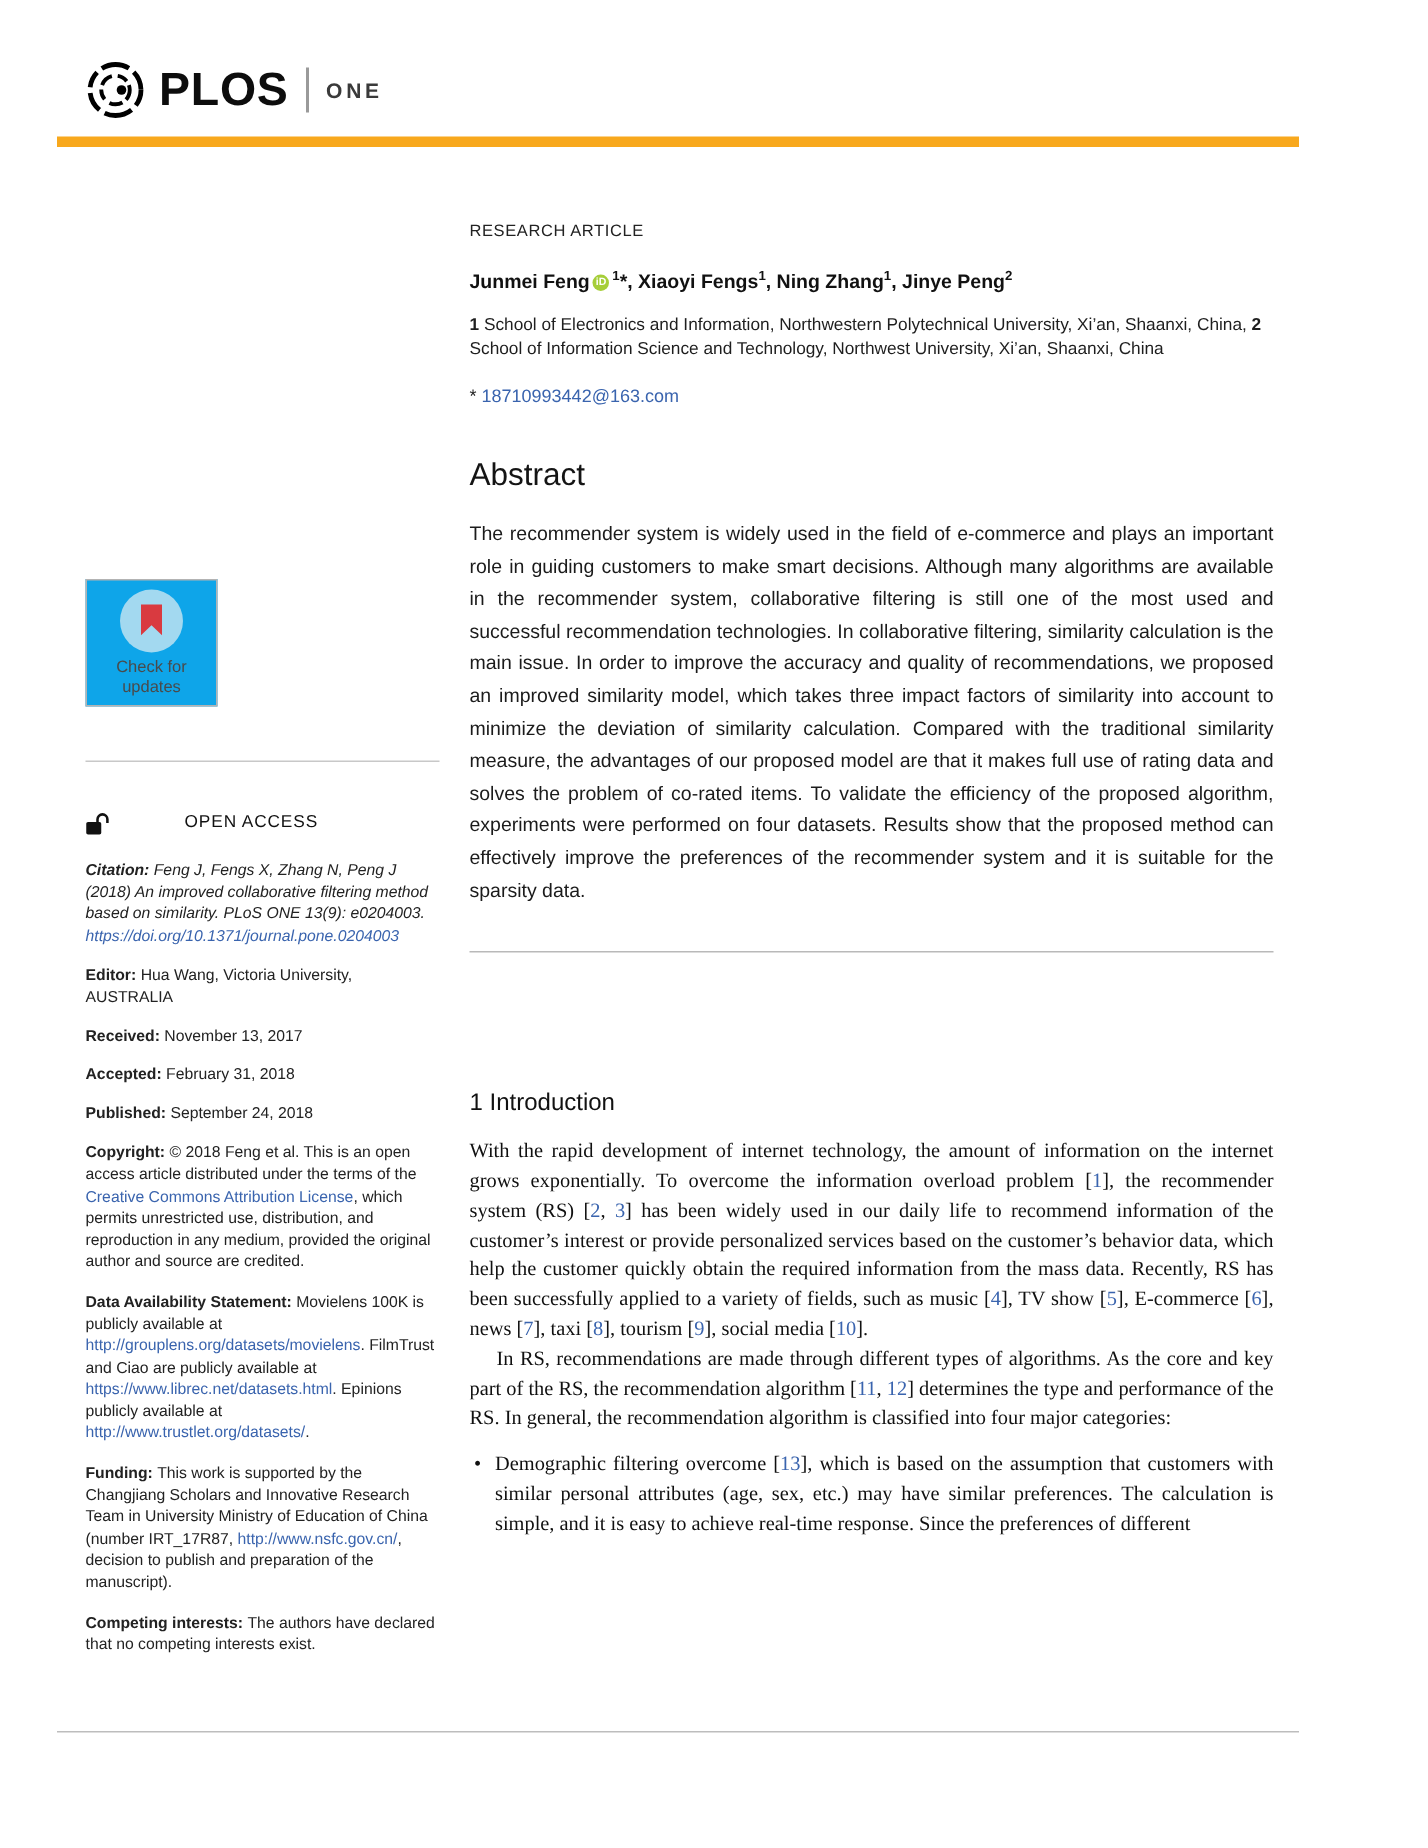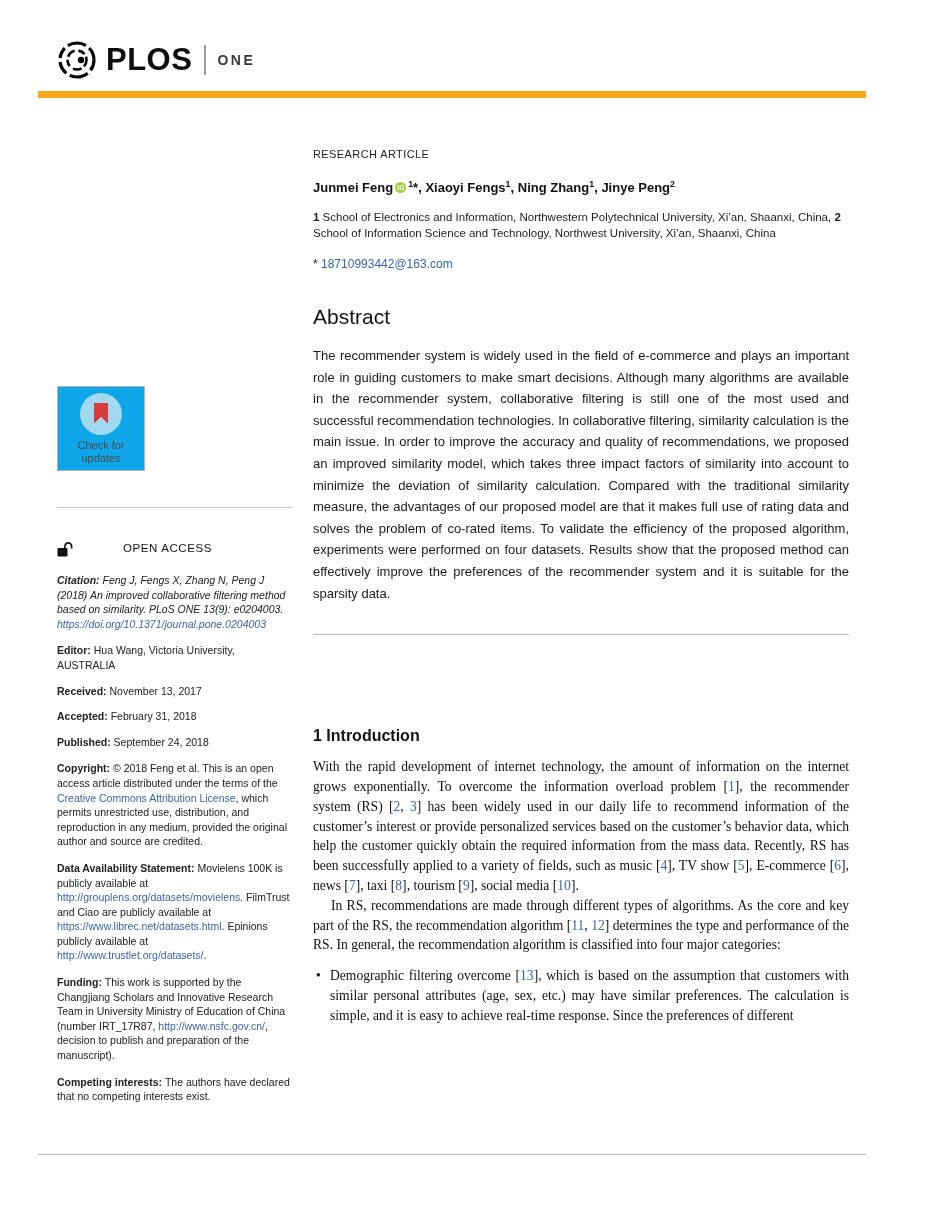--- a/index.html
+++ b/index.html
@@ -65,21 +65,21 @@
   .email { margin-top:16px; font-size:12px; color:#1e1e1e; }
 
   .abstract-h { margin-top:34px; font-size:21px; font-weight:400; color:#141414; }
   .abstract-text {
     margin-top:16px; font-size:13px; line-height:21.6px;
     text-align:justify; color:#1b1b1b;
   }
   .abstract-rule { margin-top:30px; border:none; border-top:1px solid #b9b9b9; }
 
   .intro-h {
-    margin-top:92px; font-size:16px; font-weight:bold; color:#111;
+    margin-top:92px; font-size:16px; font-weight:normal; color:#111;
     font-family:"Liberation Sans", sans-serif;
   }
   .body-p {
     font-family:"Liberation Serif", serif;
     font-size:13.6px; line-height:19.8px; text-align:justify; color:#101010;
   }
   .body-p.first { margin-top:12px; }
   .body-p.indented { text-indent:18px; }
 
   ul.bullets { list-style:none; margin-top:11px; }

